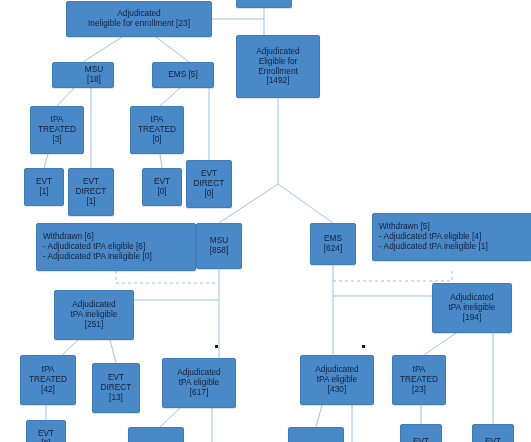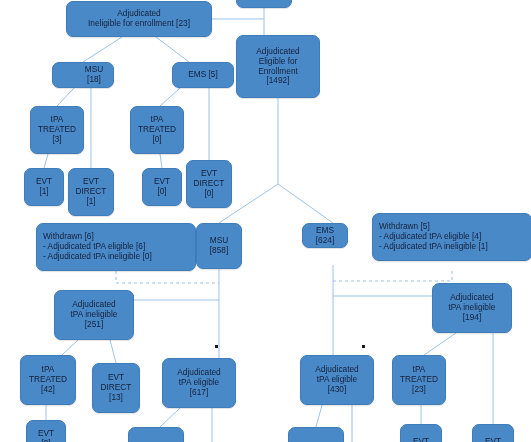--- a/index.html
+++ b/index.html
@@ -21,21 +21,21 @@
     top: 0;
     width: 531px;
     height: 442px;
     pointer-events: none;
   }
   .node {
     position: absolute;
     box-sizing: border-box;
     background: #4a89c8;
     border: 1px solid #3f7cb8;
-    border-radius: 7px;
+    border-radius: 2px;
     color: #14203a;
     display: flex;
     align-items: center;
     justify-content: center;
     text-align: center;
     line-height: 1.18;
     font-size: 8.3px;
     padding: 2px 3px;
     box-shadow: 0 1px 1px rgba(0,0,0,0.12);
     z-index: 2;
@@ -127,21 +127,21 @@
       </div>
       <div class="node" style="left: 236px; top: 35px; width: 84px; height: 63px;">
         <span class="txt">Adjudicated
 Eligible for
 Enrollment
 [1492]</span>
       </div>
       <div class="node" style="left: 52px; top: 62px; width: 62px; height: 26px; padding-left: 25px;">
         <span class="txt">MSU [18]</span>
       </div>
-      <div class="node" style="left: 172px; top: 62px; width: 62px; height: 26px;">
+      <div class="node" style="left: 152px; top: 62px; width: 62px; height: 26px;">
         <span class="txt">EMS [5]</span>
       </div>
       <div class="node" style="left: 30px; top: 106px; width: 54px; height: 48px;">
         <span class="txt">tPA
 TREATED
 [3]</span>
       </div>
       <div class="node" style="left: 130px; top: 106px; width: 54px; height: 48px;">
         <span class="txt">tPA
 TREATED
@@ -167,21 +167,21 @@
       </div>
       <div class="node left-align" style="left: 36px; top: 223px; width: 160px; height: 48px;">
         <span class="txt">Withdrawn [6]
  - Adjudicated tPA eligible [6]
  - Adjudicated tPA ineligible [0]</span>
       </div>
       <div class="node" style="left: 196px; top: 223px; width: 46px; height: 46px;">
         <span class="txt">MSU
 [858]</span>
       </div>
-      <div class="node" style="left: 302px; top: 223px; width: 46px; height: 25px;">
+      <div class="node" style="left: 310px; top: 223px; width: 46px; height: 42px;">
         <span class="txt">EMS
 [624]</span>
       </div>
       <div class="node left-align" style="left: 372px; top: 213px; width: 160px; height: 48px;">
         <span class="txt">Withdrawn [5]
  - Adjudicated tPA eligible [4]
  - Adjudicated tPA ineligible [1]</span>
       </div>
       <div class="node" style="left: 54px; top: 290px; width: 80px; height: 50px;">
         <span class="txt">Adjudicated

